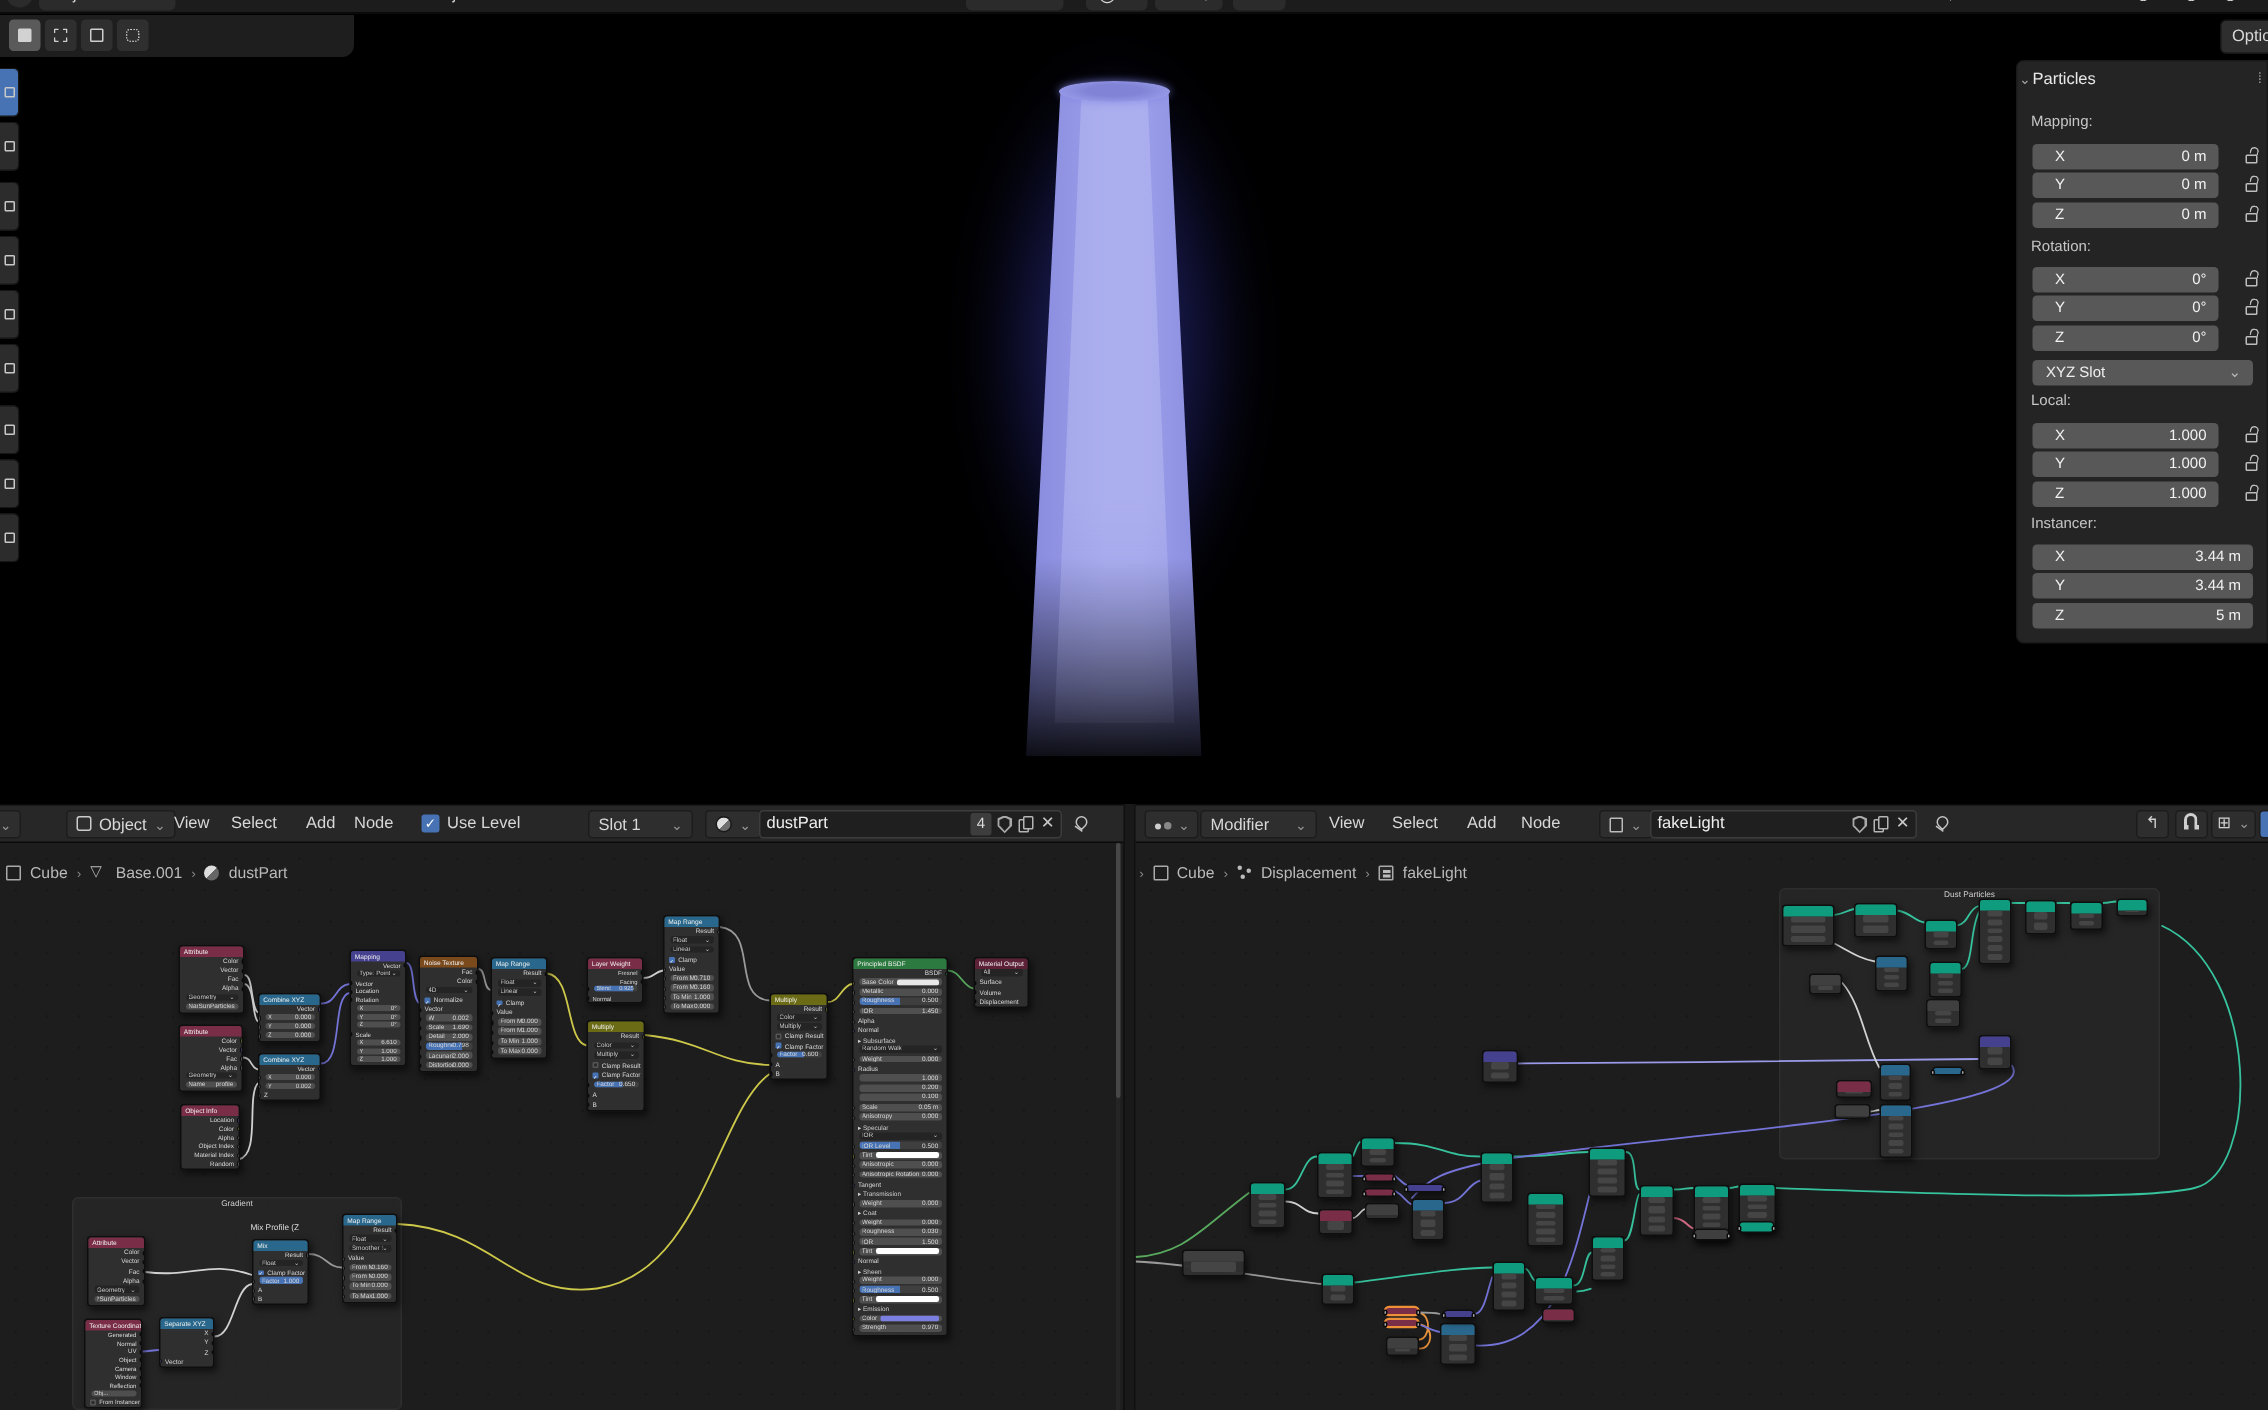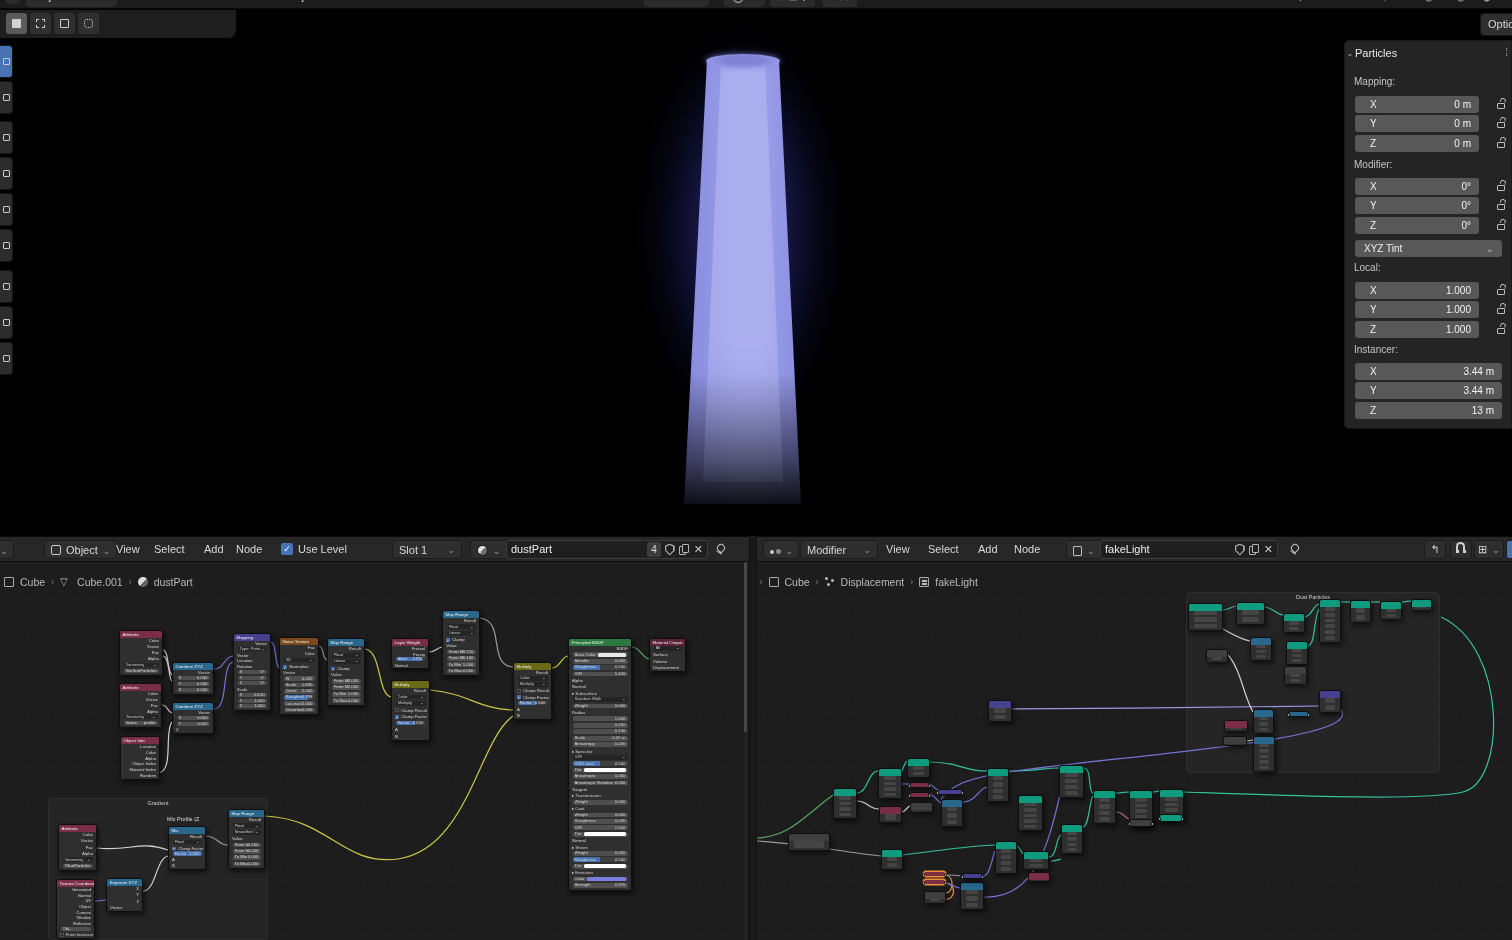--- a/index.html
+++ b/index.html
@@ -216,21 +216,21 @@
           <i class="bd"></i>
         </div>
         <div class="tp-row" style="top: 94px;">
           <span class="ax">Z</span>
           <span class="vl">0 m</span>
         </div>
         <div class="lockw" style="top: 96px;">
           <i class="sh"></i>
           <i class="bd"></i>
         </div>
-        <div class="tp-label" style="top: 118px;">Modifier:</div>
+        <div class="tp-label" style="top: 118px;">Rotation:</div>
         <div class="tp-row" style="top: 137px;">
           <span class="ax">X</span>
           <span class="vl">0°</span>
         </div>
         <div class="lockw" style="top: 139px;">
           <i class="sh"></i>
           <i class="bd"></i>
         </div>
         <div class="tp-row" style="top: 156px;">
           <span class="ax">Y</span>
@@ -277,24 +277,24 @@
         <div class="tp-row dim" style="top: 322px;">
           <span class="ax">X</span>
           <span class="vl">3.44 m</span>
         </div>
         <div class="tp-row dim" style="top: 341px;">
           <span class="ax">Y</span>
           <span class="vl">3.44 m</span>
         </div>
         <div class="tp-row dim" style="top: 361px;">
           <span class="ax">Z</span>
-          <span class="vl">13 m</span>
+          <span class="vl">5 m</span>
         </div>
         <div class="tp-row mode" style="top: 199px;">
-          <span class="ax">XYZ Tint</span>
+          <span class="ax">XYZ Slot</span>
           <span class="vl">⌄</span>
         </div>
       </div>
   </div>
 </div>
 
 <div class="edhead" id="sh-head" style="left:0;width:749px">
     <span class="hpill" style="left: -12px; width: 26px;"><span class="hchev">⌄</span></span>
     <span class="hpill" style="left: 44px;"><span style="display:inline-block;width:10px;height:10px;border:1.3px solid #ccc;border-radius:2px;vertical-align:-1px;margin-right:5px"></span>Object<span class="hchev">⌄</span></span>
     <span class="hmenu" style="left: 116px;">View</span>
@@ -350,21 +350,21 @@
     <span class="iconbtn" style="left: 717px; width: 30px;">⊞<span class="hchev">⌄</span></span>
     <span class="iconbtn" style="left: 749px; width: 14px; background: rgb(71, 114, 179);"></span>
   </div>
 
 <div class="canvas" id="sh-canvas" style="left:0;width:749px">
   <div class="crumb" style="left:4px;top:14px" id="sh-crumb">
       <span class="ci box"></span>
       <span>Cube</span>
       <span class="sep">›</span>
       <span class="ci mesh">▽</span>
-      <span>Cube.001</span>
+      <span>Base.001</span>
       <span class="sep">›</span>
       <span class="ci ball"></span>
       <span>dustPart</span>
     </div>
 <div class="frame" style="left: 48px; top: 236px; width: 220px; height: 142px;">
       <div class="flab">Gradient</div>
     </div>
     <svg class="wires" width="749" height="378" viewBox="0 562 749 378">
       <path d="M163,650 C169,650 167,672 172,675" fill="none" stroke="#d2d2d2" stroke-width="1.2"></path>
       <path d="M163,656 C170,657 168,679 172,681" fill="none" stroke="#d2d2d2" stroke-width="1.2"></path>

